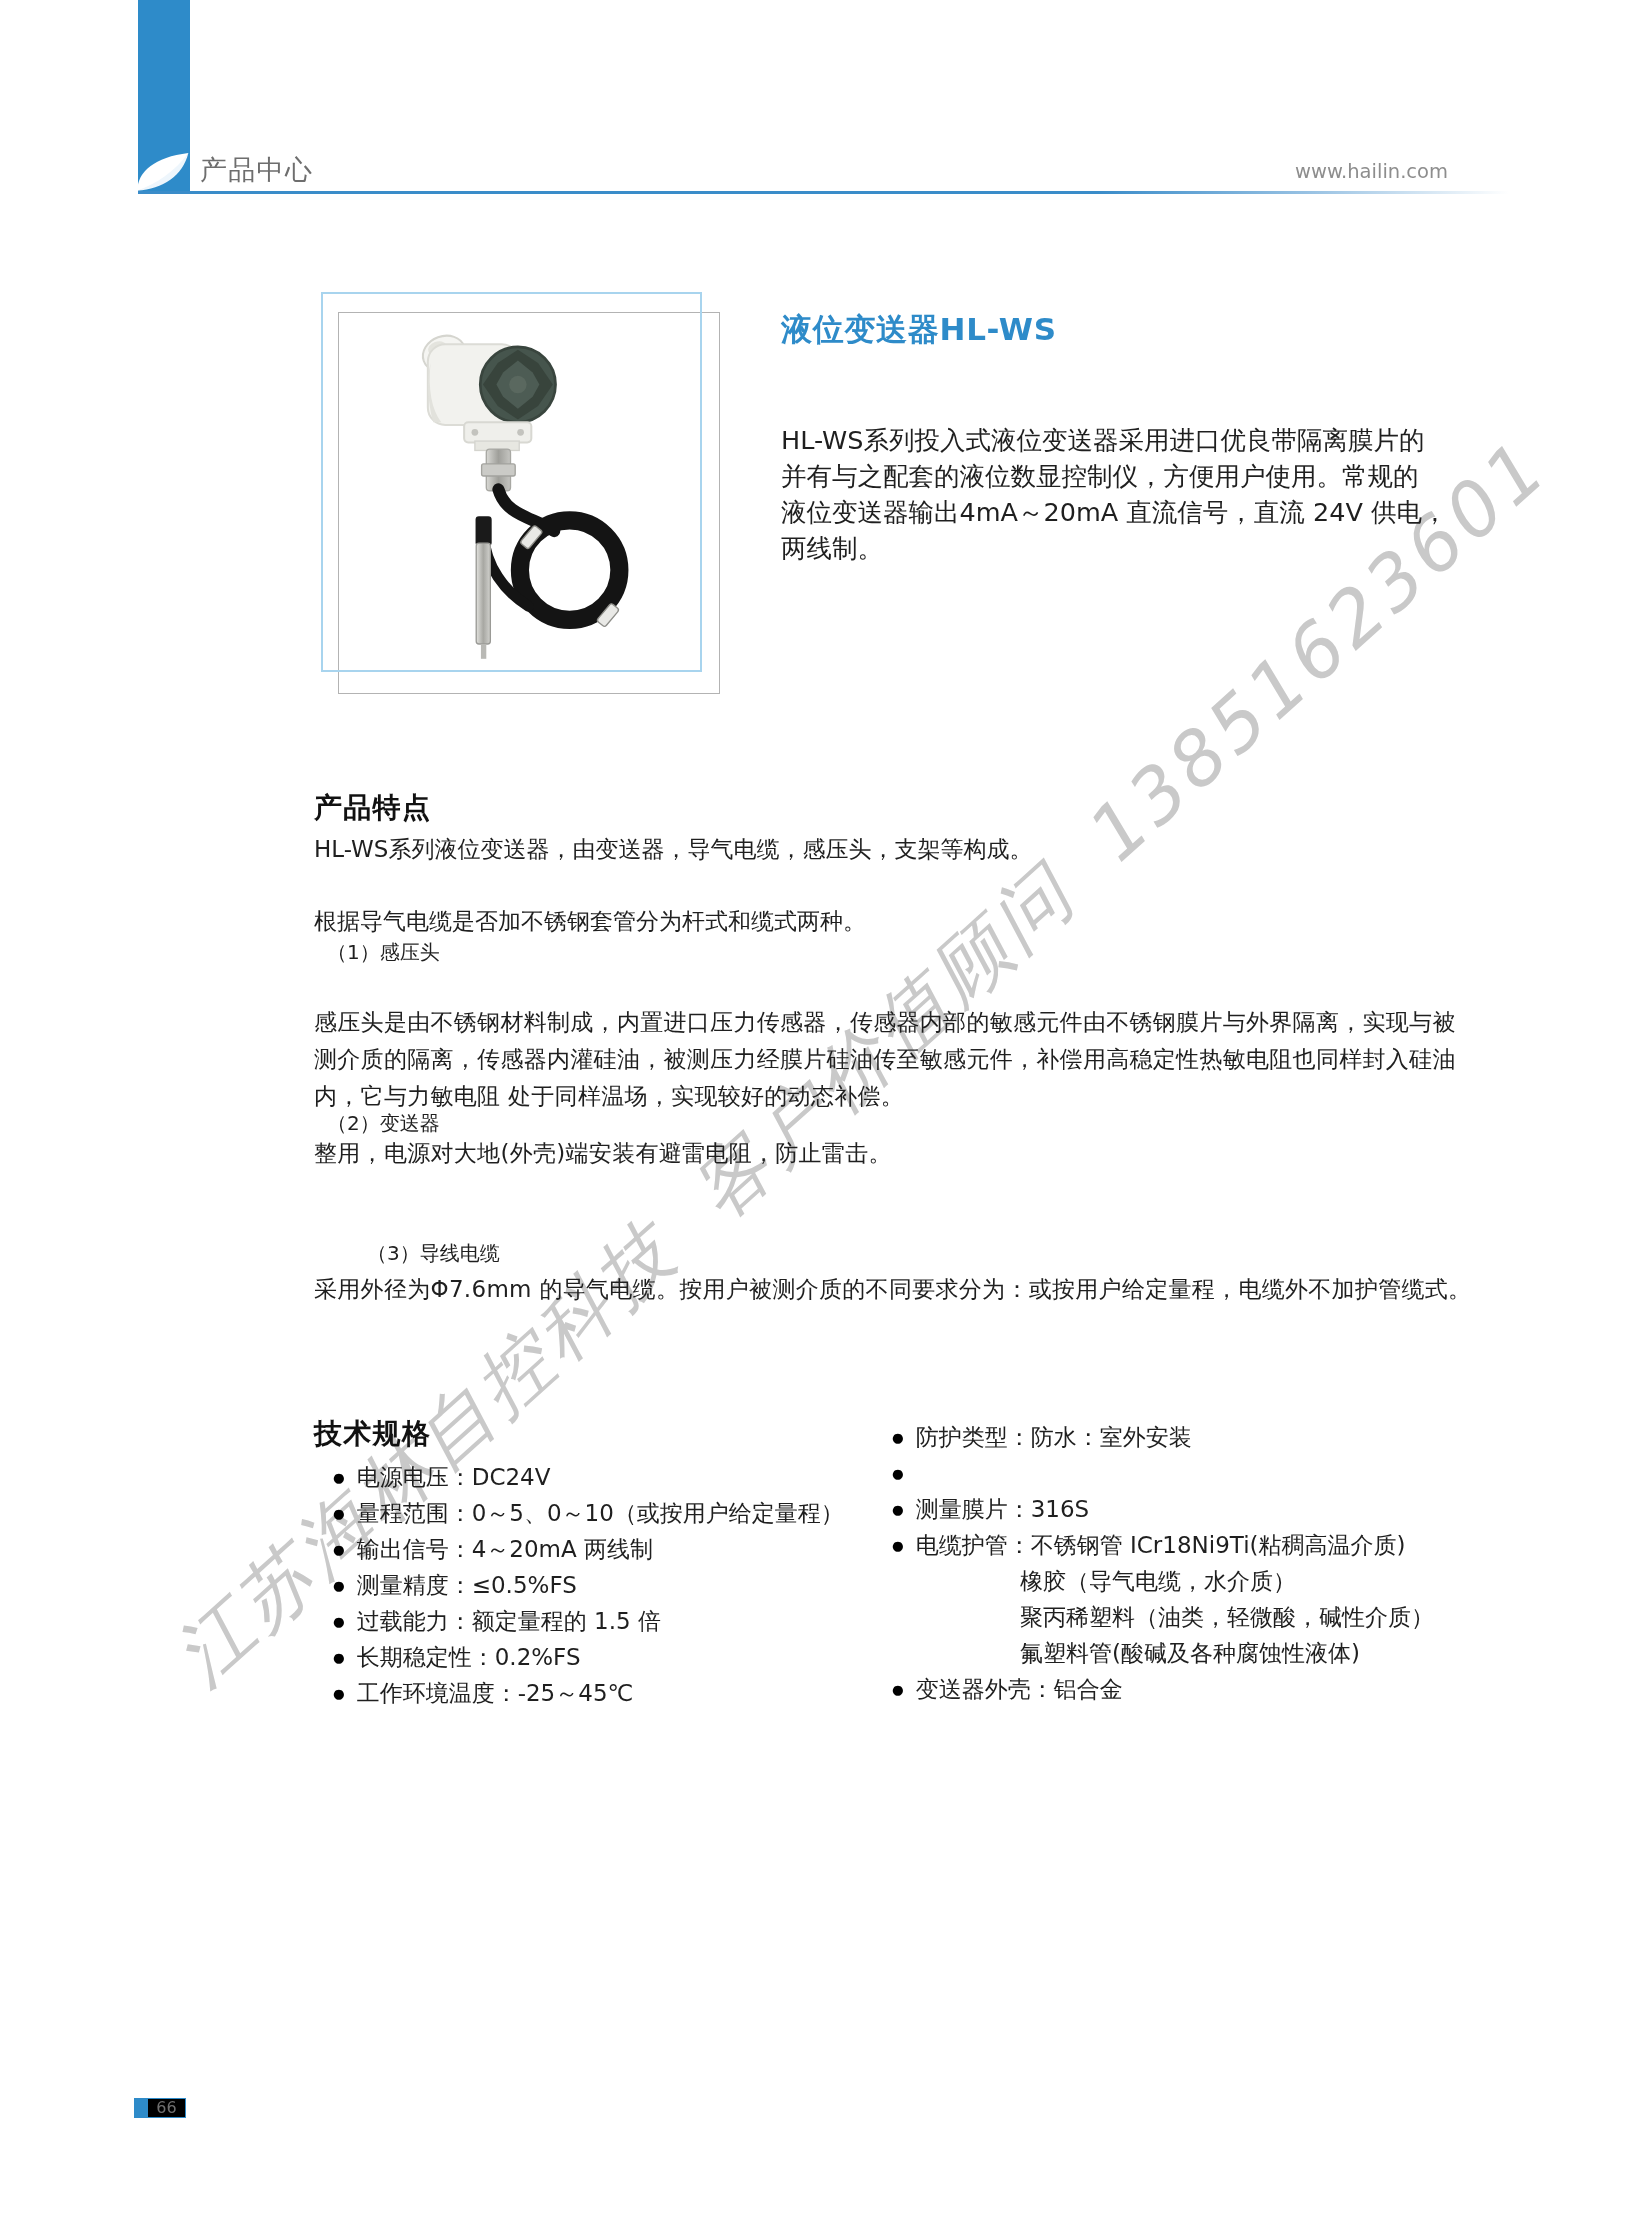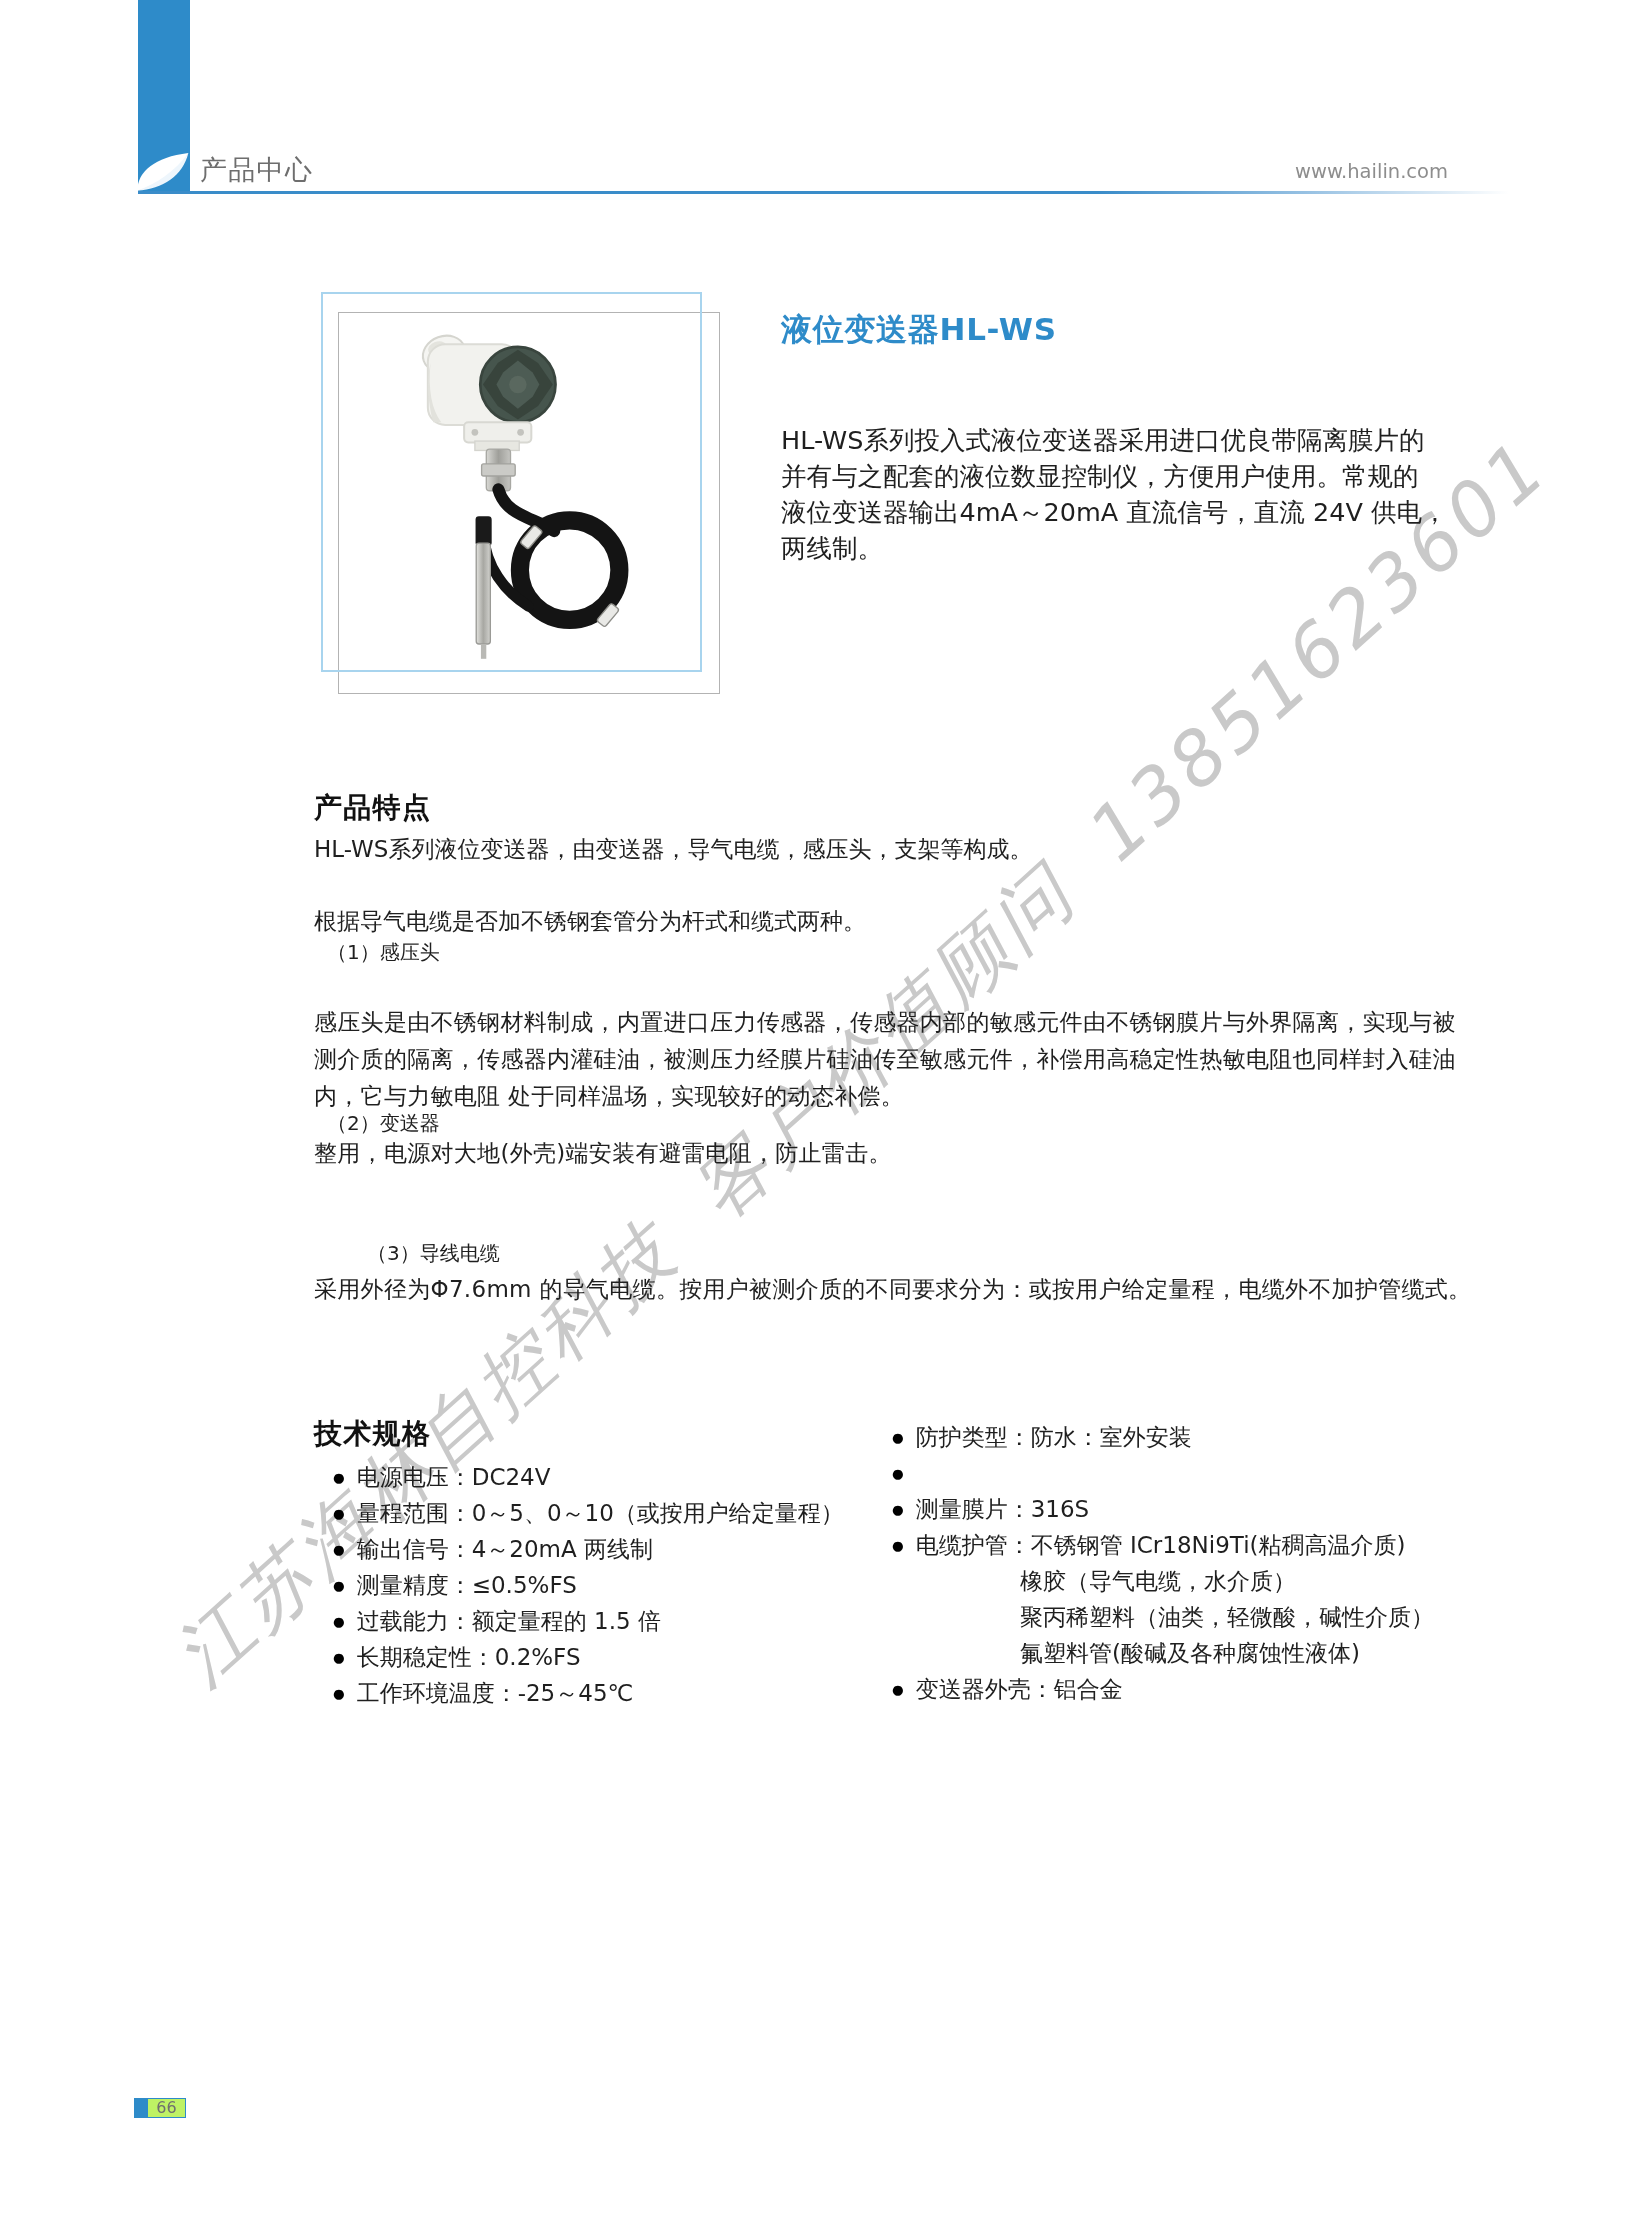--- a/index.html
+++ b/index.html
@@ -54,21 +54,21 @@
   .spec-col { z-index:2; }
   .spec-col-left { left:333px; top:1459px; }
   .spec-col-right { left:892px; top:1419px; }
   .spec-row { height:36px; display:flex; align-items:center; font-size:23px; white-space:nowrap; }
   .spec-row .bullet { font-size:13.4px; margin-right:12px; color:#000; }
   .spec-row.cont { padding-left:128px; }
 
   
   .page-badge {
     left:134px; top:2098px; width:52px; height:19.5px; z-index:2;
-    border:1.3px solid #2e8bc9; box-sizing:border-box; display:flex; background:#bef264;
+    border:1.3px solid #2e8bc9; box-sizing:border-box; display:flex; background:#000000;
   }
   .page-badge .block { width:12.8px; background:#2e8bc9; }
   .page-badge .num { flex:1; display:flex; align-items:center; justify-content:center;
     font-size:16px; color:#6f6f6f; }
 </style>
 </head>
 <body>
 
 <div class="layer watermark">江苏海林自控科技 客户价值顾问 13851623601</div>
 

